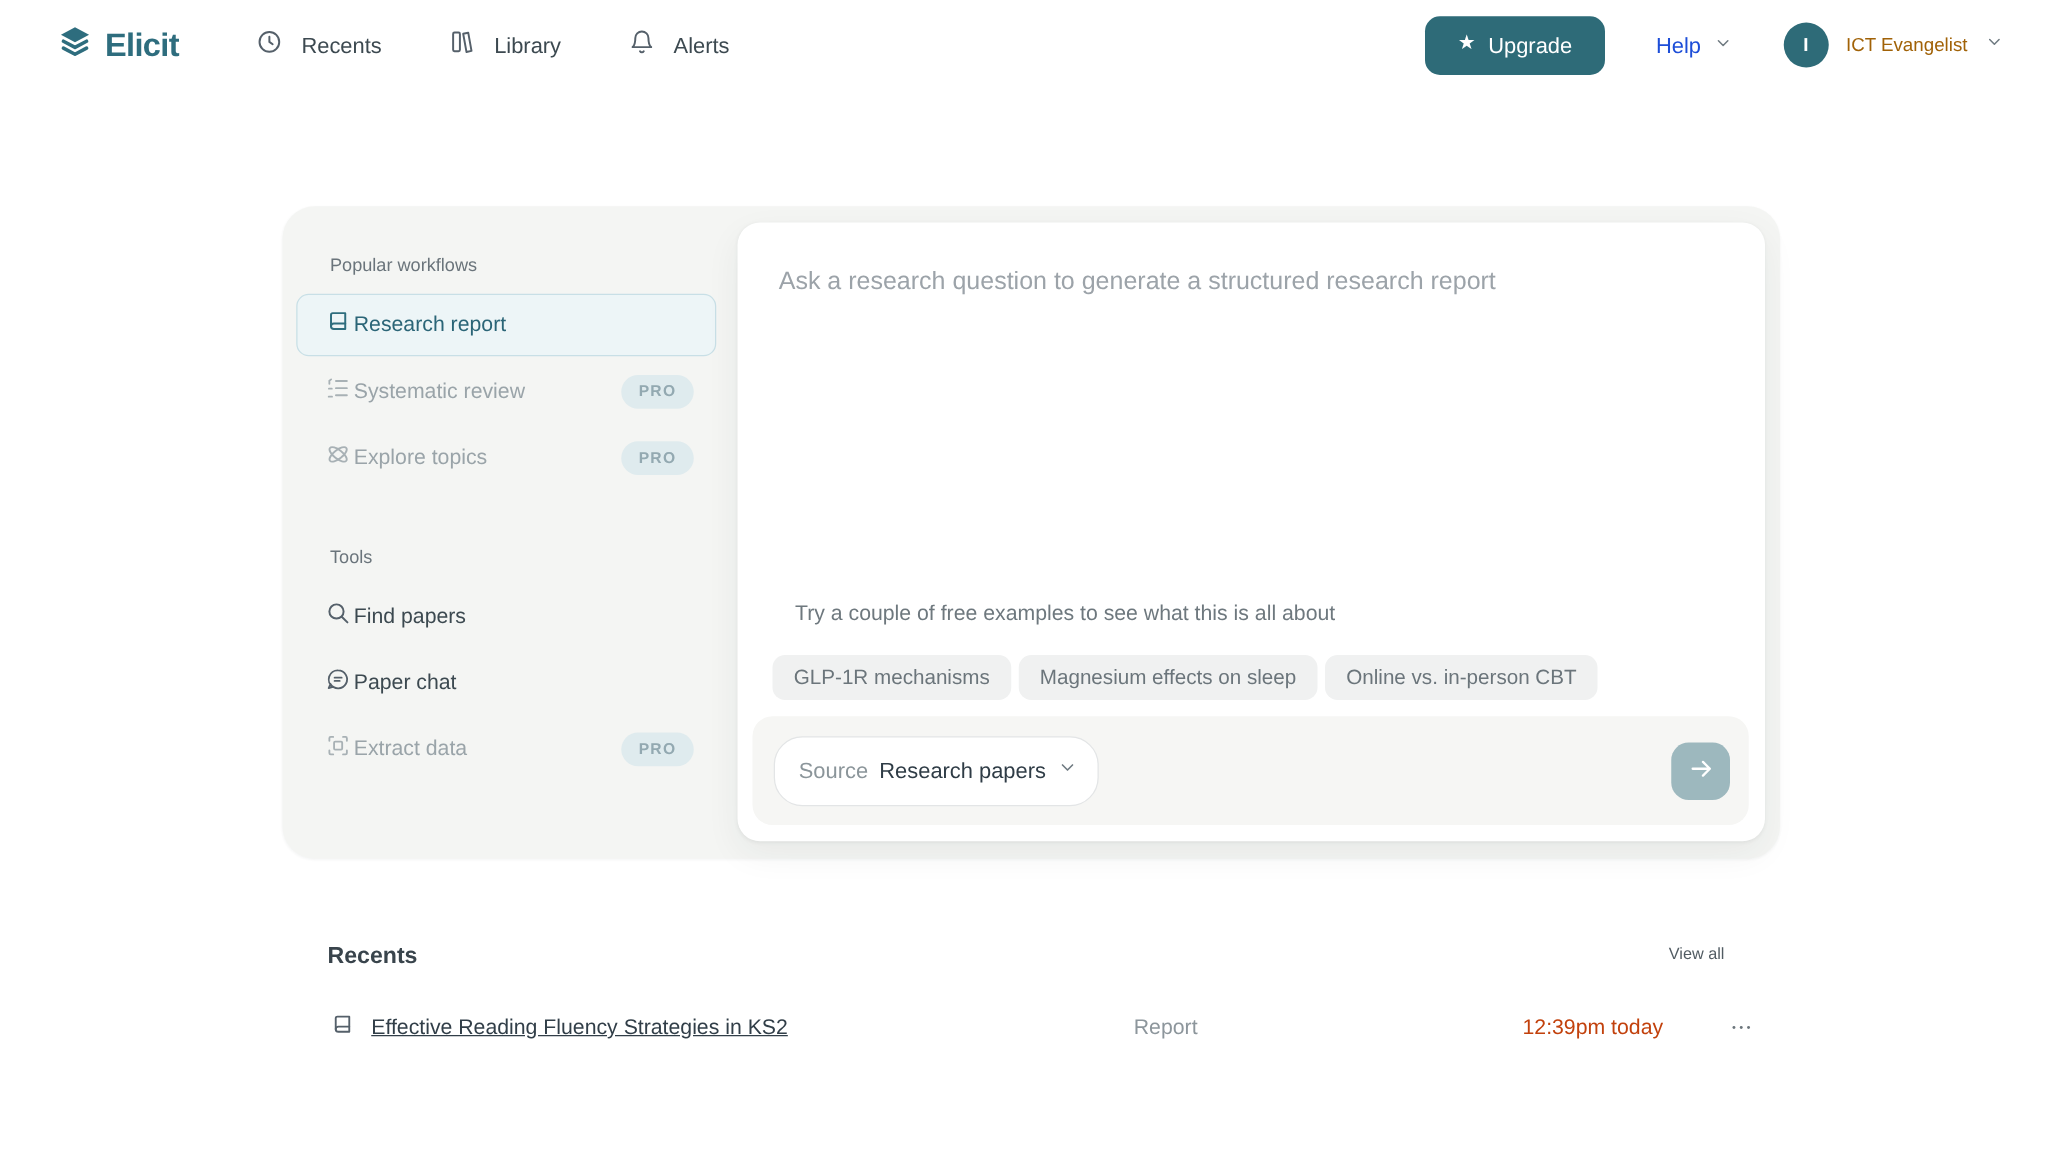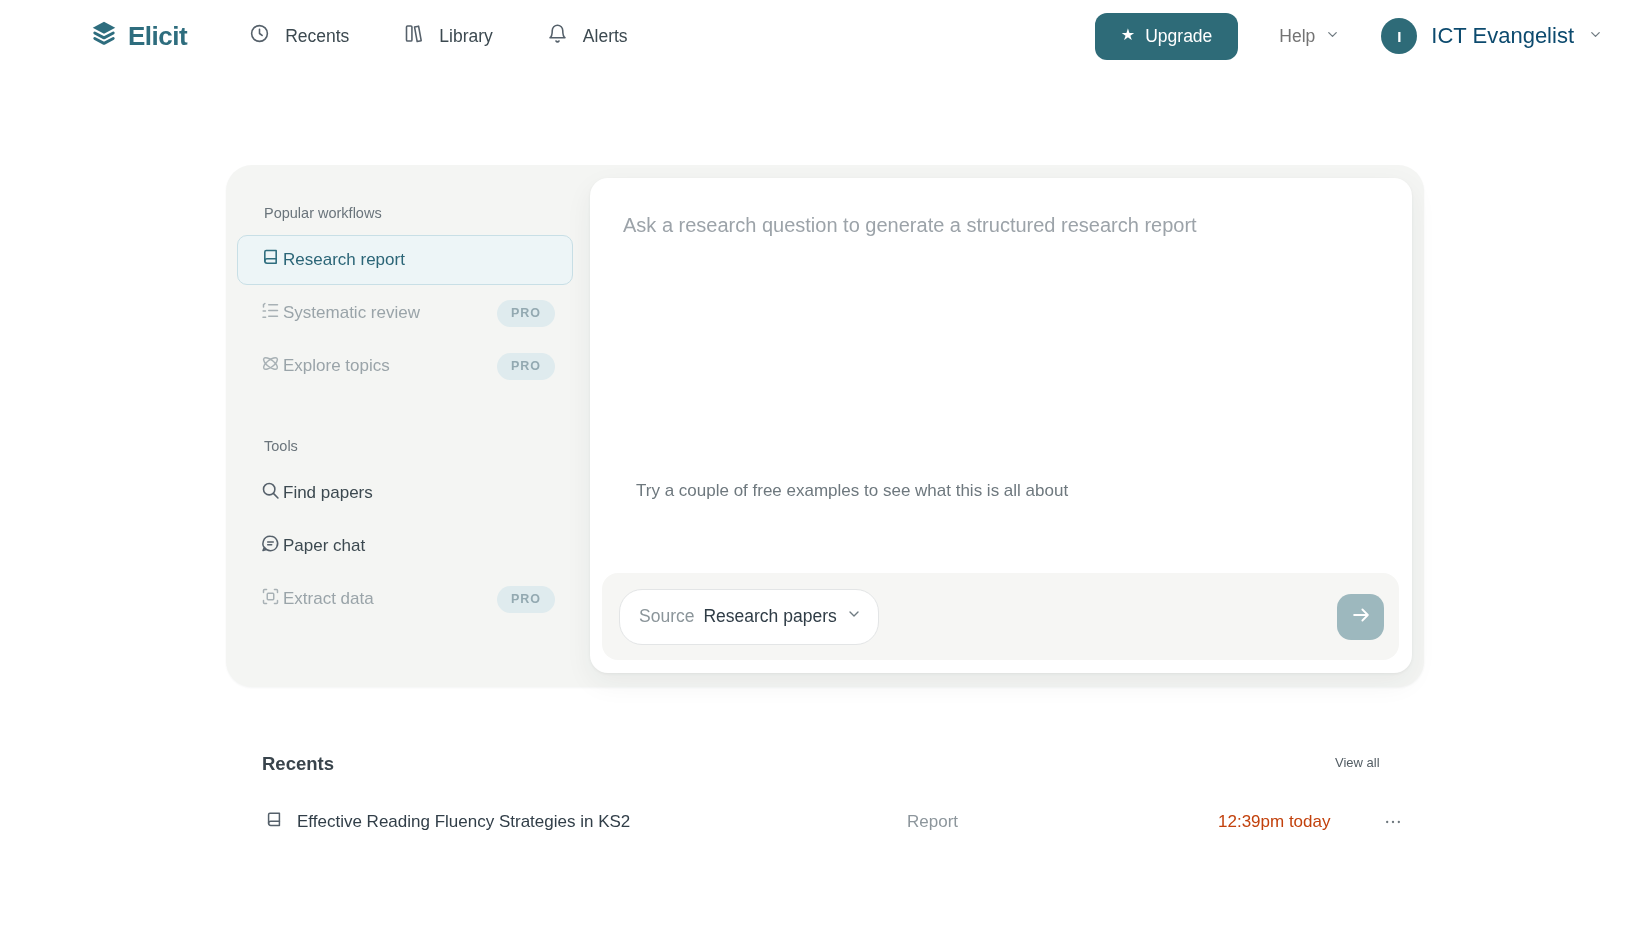--- a/index.html
+++ b/index.html
@@ -2,36 +2,36 @@
 <html><head>
 <meta charset="utf-8">
 <style>
   * { margin:0; padding:0; box-sizing:border-box; }
   html,body { width:1650px; height:925px; background:#ffffff;
     font-family:"Liberation Sans","DejaVu Sans",sans-serif; color:#3C4950; }
   .page { position:relative; width:1650px; height:925px; overflow:hidden; background:#fff; }
 
   
   .topbar { position:absolute; top:0; left:0; right:0; height:72px;
-    display:flex; align-items:center; padding:0 47px 0 45px; background:#fff;margin-left:44px; }
+    display:flex; align-items:center; padding:0 47px 0 45px; background:#fff; }
   .brand { display:flex; align-items:center; gap:9px; cursor:pointer; }
   .brand-word { font-size:26px; font-weight:700; color:#2E6D7E; letter-spacing:-0.5px; }
   .mainnav { display:flex; align-items:center; gap:54px; margin-left:62px; }
   .navitem { display:flex; align-items:center; gap:15px; font-size:17.5px; color:#3C4950; cursor:pointer; }
   .navitem svg { color:#55606A; }
   .topbar-right { margin-left:auto; display:flex; align-items:center; gap:41px; }
   .upgrade-btn { display:flex; align-items:center; gap:10px; height:47px; padding:0 26px;
     background:#2E6B78; color:#fff; border:none; border-radius:12px;
     font-size:17.5px; font-weight:500; cursor:pointer; font-family:inherit; }
   .upgrade-star { font-size:16px; line-height:1; position:relative; top:-1px; }
-  .help { display:flex; align-items:flex-start; gap:10px; font-size:17.5px; color:#737373; cursor:pointer; }
+  .help { display:flex; align-items:flex-start; gap:10px; font-size:17.5px; color:#1d4ed8; cursor:pointer; }
   .user { display:flex; align-items:center; gap:14px; cursor:pointer; }
   .avatar { width:36px; height:36px; border-radius:50%; background:#2E6B78; color:#fff;
     display:flex; align-items:center; justify-content:center; font-size:15px; font-weight:600; }
-  .user-name { font-size:22px; color:#0c4a6e; }
+  .user-name { font-size:15px; color:#a16207; }
   .chev { color:#707B82; }
 
   
   .main-card { position:absolute; left:226px; top:165px; width:1198px; height:522px;
     background:#F4F5F3; border-radius:26px; box-shadow:0 1px 2px rgba(40,50,55,0.05); }
 
   
   .side { position:absolute; left:11px; top:40px; width:336px; }
   .side-heading { padding-left:27px; font-size:14.5px; color:#6A747B; margin-bottom:14px; }
   .side-item { height:50px; border-radius:10px; display:flex; align-items:center;
@@ -66,21 +66,21 @@
   .submit-btn { margin-left:auto; width:47px; height:46px; border-radius:14px; background:#9DB8BE;
     border:none; display:flex; align-items:center; justify-content:center; cursor:pointer; }
   .submit-btn svg { color:#fff; }
 
   
   .recents { position:absolute; left:0; top:745px; width:1650px; }
   .recents-heading { position:absolute; left:262px; top:8px; font-size:18.5px; font-weight:600; color:#39444C; }
   .view-all { position:absolute; left:1335px; top:10px; font-size:13px; color:#525C63; cursor:pointer; }
   .recent-row { position:absolute; left:0; top:56px; width:1650px; height:42px; cursor:pointer; }
   .row-icon { position:absolute; left:264px; top:9px; color:#55606A; }
-  .row-title { position:absolute; left:297px; top:11px; font-size:17px; font-weight:500; color:#313E48; }
+  .row-title { position:absolute; left:297px; top:11px; font-size:17px; font-weight:500; color:#313E48;text-decoration:underline; }
   .row-type { position:absolute; left:907px; top:11px; font-size:17px; color:#8D969C; }
   .row-time { position:absolute; left:1177px; top:11px; font-size:17px; color:#c2410c;margin-left:41px; }
   .row-more { position:absolute; left:1376px; top:10px; width:34px; height:24px;
     display:flex; align-items:center; justify-content:center; color:#6C767C; cursor:pointer;
     background:none; border:none; }
 </style>
 </head>
 <body>
 
 <div class="page">
@@ -232,20 +232,25 @@
         <span>Extract data</span>
         <span class="pro-badge">PRO</span>
       </div>
     </div>
 
     <div class="composer">
       <div class="placeholder">Ask a research question to generate a structured research report</div>
 
       <div class="examples-intro">Try a couple of free examples to see what this is all about</div>
 
+      <div class="chips">
+        <button class="chip">GLP-1R mechanisms</button>
+        <button class="chip">Magnesium effects on sleep</button>
+        <button class="chip">Online vs. in-person CBT</button>
+      </div>
 
       <div class="composer-footer">
         <button class="source-select">
           <span class="source-label">Source</span>
           <span class="source-value">Research papers</span>
           <span class="chev">
             <svg width="16" height="16" viewBox="0 0 24 24" fill="none" stroke="currentColor" stroke-width="2" stroke-linecap="round" stroke-linejoin="round">
                 <polyline points="6 9 12 15 18 9"></polyline>
               </svg>
           </span>

